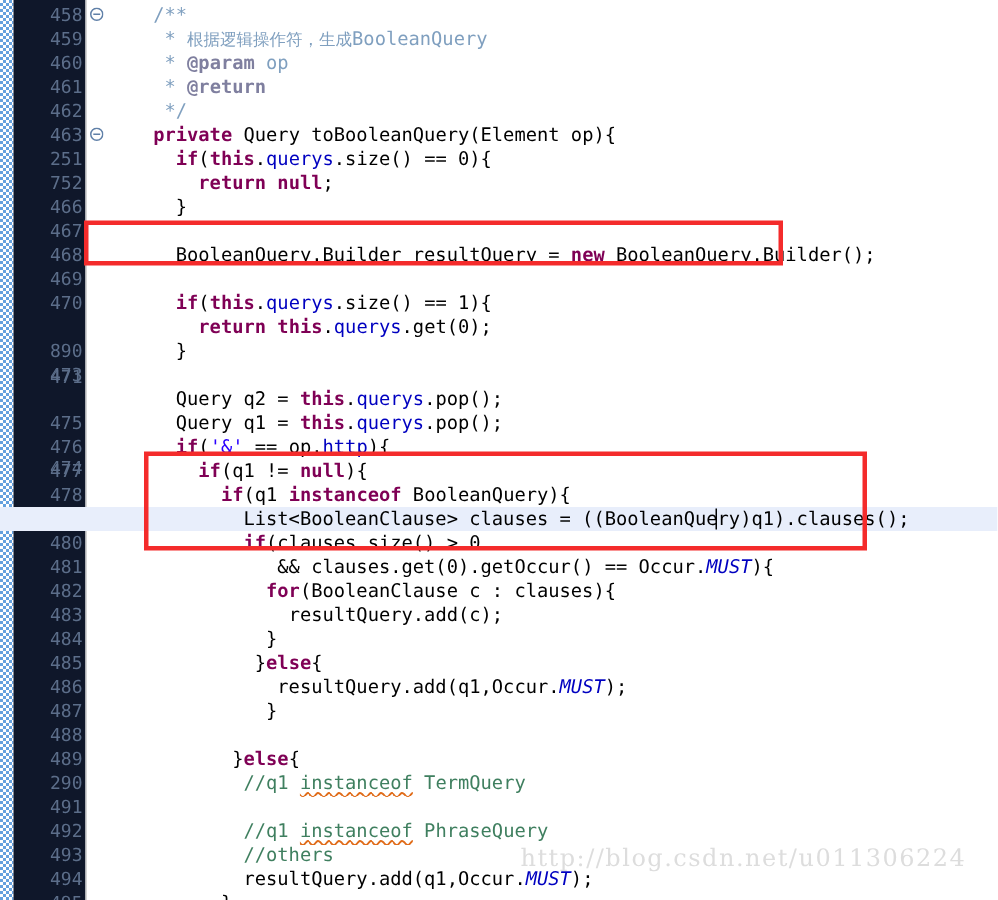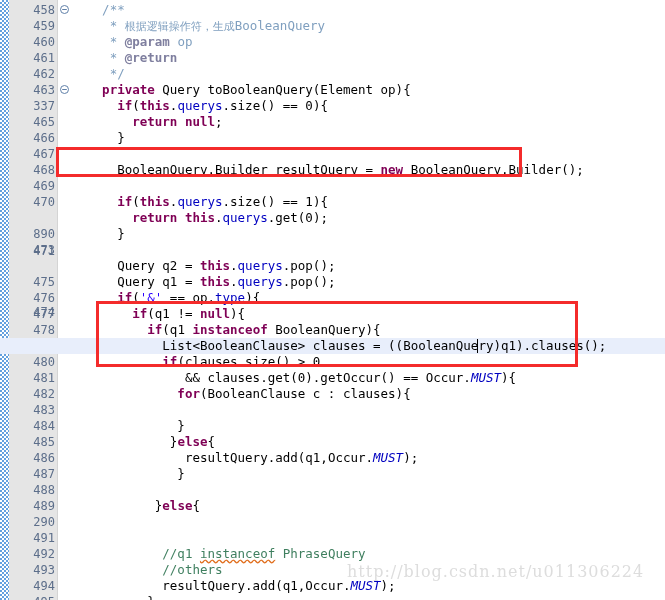--- a/index.html
+++ b/index.html
@@ -34,21 +34,21 @@
     background-position: 0 0, 2px 2px;
     opacity: 0.85;
   }
 
   
   .gutter {
     position: absolute;
     left: 9px; top: 0;
     width: 48px;
     height: 600px;
-    background: #e5e5e5;
+    background: #0f172a;
   }
   .gutter-sep {
     position: absolute;
     left: 57px; top: 0;
     width: 1px; height: 600px;
     background: #d4d4d4;
   }
   .fold-col {
     position: absolute;
     left: 58px; top: 0;
@@ -154,22 +154,22 @@
 <div id="editor">
 
   <div class="change-ruler"></div>
   <div class="gutter">
       <div class="lnum" style="top: 2px;">458</div>
       <div class="lnum" style="top: 18px;">459</div>
       <div class="lnum" style="top: 34px;">460</div>
       <div class="lnum" style="top: 50px;">461</div>
       <div class="lnum" style="top: 66px;">462</div>
       <div class="lnum" style="top: 82px;">463</div>
-      <div class="lnum" style="top: 98px;">337</div>
-      <div class="lnum" style="top: 114px;">465</div>
+      <div class="lnum" style="top: 98px;">251</div>
+      <div class="lnum" style="top: 114px;">752</div>
       <div class="lnum" style="top: 130px;">466</div>
       <div class="lnum" style="top: 146px;">467</div>
       <div class="lnum" style="top: 162px;">468</div>
       <div class="lnum" style="top: 178px;">469</div>
       <div class="lnum" style="top: 194px;">470</div>
       <div class="lnum" style="top: 210px; margin-top: 33px;">471</div>
       <div class="lnum" style="top: 226px;">890</div>
       <div class="lnum" style="top: 242px;">473</div>
       <div class="lnum" style="top: 272px; margin-top: 32px;">474</div>
       <div class="lnum" style="top: 274px;">475</div>
@@ -222,34 +222,36 @@
       <div class="line" style="top: 130px;"><span>      </span><span class="plain">}</span></div>
       <div class="line" style="top: 146px;"><span></span></div>
       <div class="line" style="top: 162px;"><span>      </span><span class="plain">BooleanQuery.Builder resultQuery = </span><span class="kw">new</span><span class="plain"> BooleanQuery.Builder();</span></div>
       <div class="line" style="top: 178px;"><span></span></div>
       <div class="line" style="top: 194px;"><span>      </span><span class="kw">if</span><span class="plain">(</span><span class="kw">this</span><span class="plain">.</span><span class="field">querys</span><span class="plain">.size() == </span><span class="plain">1</span><span class="plain">){</span></div>
       <div class="line" style="top: 210px;"><span>        </span><span class="kw">return</span><span class="plain"> </span><span class="kw">this</span><span class="plain">.</span><span class="field">querys</span><span class="plain">.get(</span><span class="plain">0</span><span class="plain">);</span></div>
       <div class="line" style="top: 226px;"><span>      </span><span class="plain">}</span></div>
       <div class="line" style="top: 242px;"><span></span></div>
       <div class="line" style="top: 258px;"><span>      </span><span class="plain">Query q2 = </span><span class="kw">this</span><span class="plain">.</span><span class="field">querys</span><span class="plain">.pop();</span></div>
       <div class="line" style="top: 274px;"><span>      </span><span class="plain">Query q1 = </span><span class="kw">this</span><span class="plain">.</span><span class="field">querys</span><span class="plain">.pop();</span></div>
-      <div class="line" style="top: 290px;"><span>      </span><span class="kw">if</span><span class="plain">(</span><span class="str">'&amp;'</span><span class="plain"> == op.</span><span class="field">type</span><span class="plain">){</span></div>
+      <div class="line" style="top: 290px;"><span>      </span><span class="kw">if</span><span class="plain">(</span><span class="str">'&amp;'</span><span class="plain"> == op.</span><span class="field">http</span><span class="plain">){</span></div>
       <div class="line" style="top: 306px;"><span>        </span><span class="kw">if</span><span class="plain">(q1 != </span><span class="kw">null</span><span class="plain">){</span></div>
       <div class="line" style="top: 322px;"><span>          </span><span class="kw">if</span><span class="plain">(q1 </span><span class="kw">instanceof</span><span class="plain"> BooleanQuery){</span></div>
       <div class="cur-line-bg" style="top: 338px; left: -72px;"></div>
       <div class="line" style="top: 338px;"><span>            </span><span class="plain">List&lt;BooleanClause&gt; clauses = ((BooleanQuery)q1).clauses();</span></div>
       <div class="line" style="top: 354px;"><span>            </span><span class="kw">if</span><span class="plain">(clauses.size() &gt; </span><span class="plain">0</span></div>
       <div class="line" style="top: 370px;"><span>               </span><span class="plain">&amp;&amp; clauses.get(</span><span class="plain">0</span><span class="plain">).getOccur() == Occur.</span><span class="stat">MUST</span><span class="plain">){</span></div>
       <div class="line" style="top: 386px;"><span>              </span><span class="kw">for</span><span class="plain">(BooleanClause c : clauses){</span></div>
+      <div class="line" style="top: 402px;"><span>                </span><span class="plain">resultQuery.add(c);</span></div>
       <div class="line" style="top: 418px;"><span>              </span><span class="plain">}</span></div>
       <div class="line" style="top: 434px;"><span>             </span><span class="plain">}</span><span class="kw">else</span><span class="plain">{</span></div>
       <div class="line" style="top: 450px;"><span>               </span><span class="plain">resultQuery.add(q1,Occur.</span><span class="stat">MUST</span><span class="plain">);</span></div>
       <div class="line" style="top: 466px;"><span>              </span><span class="plain">}</span></div>
       <div class="line" style="top: 482px;"><span></span></div>
       <div class="line" style="top: 498px;"><span>           </span><span class="plain">}</span><span class="kw">else</span><span class="plain">{</span></div>
+      <div class="line" style="top: 514px;"><span>            </span><span class="cmt">//q1 </span><span class="cmt squig">instanceof</span><span class="cmt"> TermQuery</span></div>
       <div class="line" style="top: 546px;"><span>            </span><span class="cmt">//q1 </span><span class="cmt squig">instanceof</span><span class="cmt"> PhraseQuery</span></div>
       <div class="line" style="top: 562px;"><span>            </span><span class="cmt">//others</span></div>
       <div class="line" style="top: 578px;"><span>            </span><span class="plain">resultQuery.add(q1,Occur.</span><span class="stat">MUST</span><span class="plain">);</span></div>
       <div class="line" style="top: 594px;"><span>          </span><span class="plain">}</span></div>
       <div class="caret" style="top: 339px; left: 405px;"></div>
     </div>
 
   <div class="watermark" style="left: 347px; top: 562px;">http://blog.csdn.net/u011306224</div>
 
 <div class="redbox" style="left: 56px; top: 147px; width: 466px; height: 30px;"></div>

